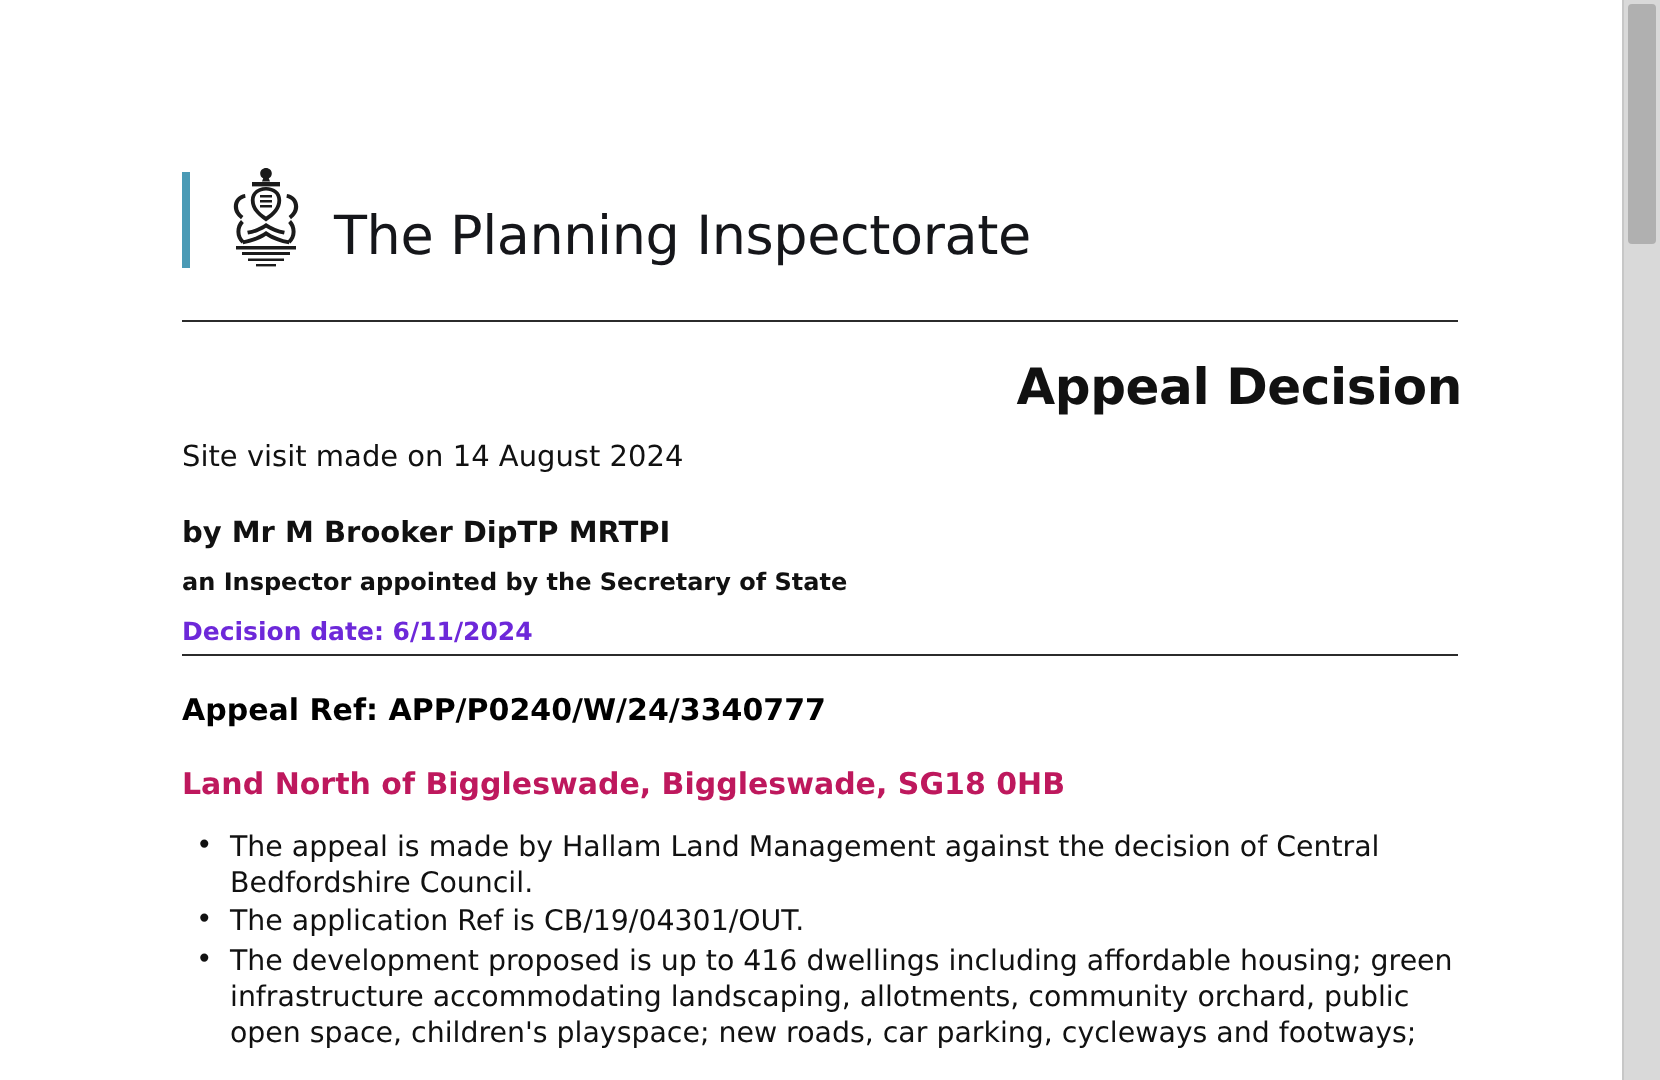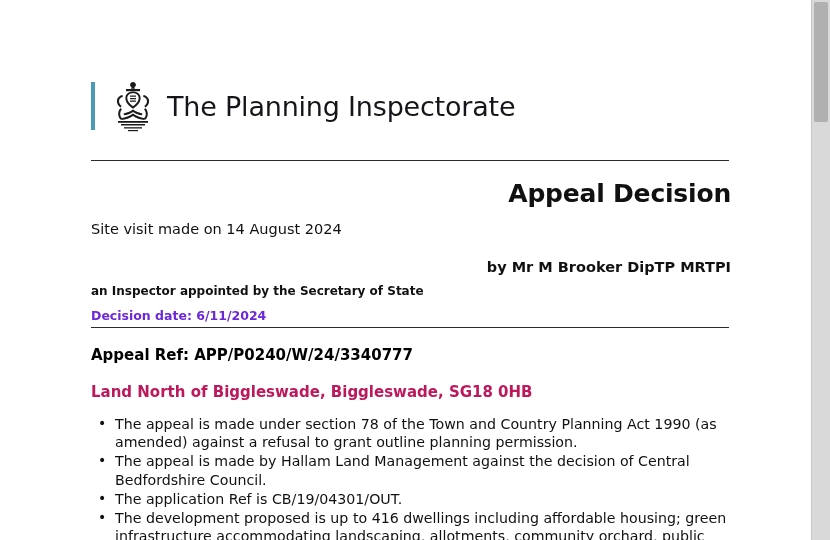--- a/index.html
+++ b/index.html
@@ -49,21 +49,21 @@
   .content {
     position: absolute;
     left: 91px;
     top: 0;
     width: 640px;
   }
 
   
   .masthead {
     display: flex;
-    align-items: center;
+    align-items: flex-end;
     margin-top: 78px;
     height: 56px;
   }
   .masthead-bar {
     width: 4px;
     height: 48px;
     background: #4a9ab5;
     margin-right: 14px;
   }
   .crest {
@@ -104,21 +104,20 @@
   p.meta {
     font-size: 14.5px;
     margin: 13px 0 0 0;
     color: #111;
   }
   p.byline {
     font-size: 14.5px;
     font-weight: bold;
     margin: 22px 0 0 0;
     color: #111;
-    text-align: right;
   }
   p.appointed {
     font-size: 12px;
     font-weight: bold;
     margin: 9px 0 0 0;
     color: #111;
   }
   p.decision-date {
     font-size: 12.5px;
     font-weight: bold;
@@ -201,21 +200,20 @@
       <p class="byline">by Mr M Brooker DipTP MRTPI</p>
       <p class="appointed">an Inspector appointed by the Secretary of State</p>
 
       <p class="decision-date">Decision date: 6/11/2024</p>
       <div class="rule thin" style="margin-top:2px;"></div>
 
       <h2 class="ref">Appeal Ref: APP/P0240/W/24/3340777</h2>
       <h2 class="site">Land North of Biggleswade, Biggleswade, SG18 0HB</h2>
 
       <ul class="bullets">
-        <li>The appeal is made under section 78 of the Town and Country Planning Act 1990 (as amended) against a refusal to grant outline planning permission.</li>
         <li>The appeal is made by Hallam Land Management against the decision of Central Bedfordshire Council.</li>
         <li>The application Ref is CB/19/04301/OUT.</li>
         <li>The development proposed is up to 416 dwellings including affordable housing; green infrastructure accommodating landscaping, allotments, community orchard, public open space, children's playspace; new roads, car parking, cycleways and footways;</li>
       </ul>
 
     </div>
   </div>
 
   <div class="scrollbar-track">
     <div class="scrollbar-thumb"></div>

